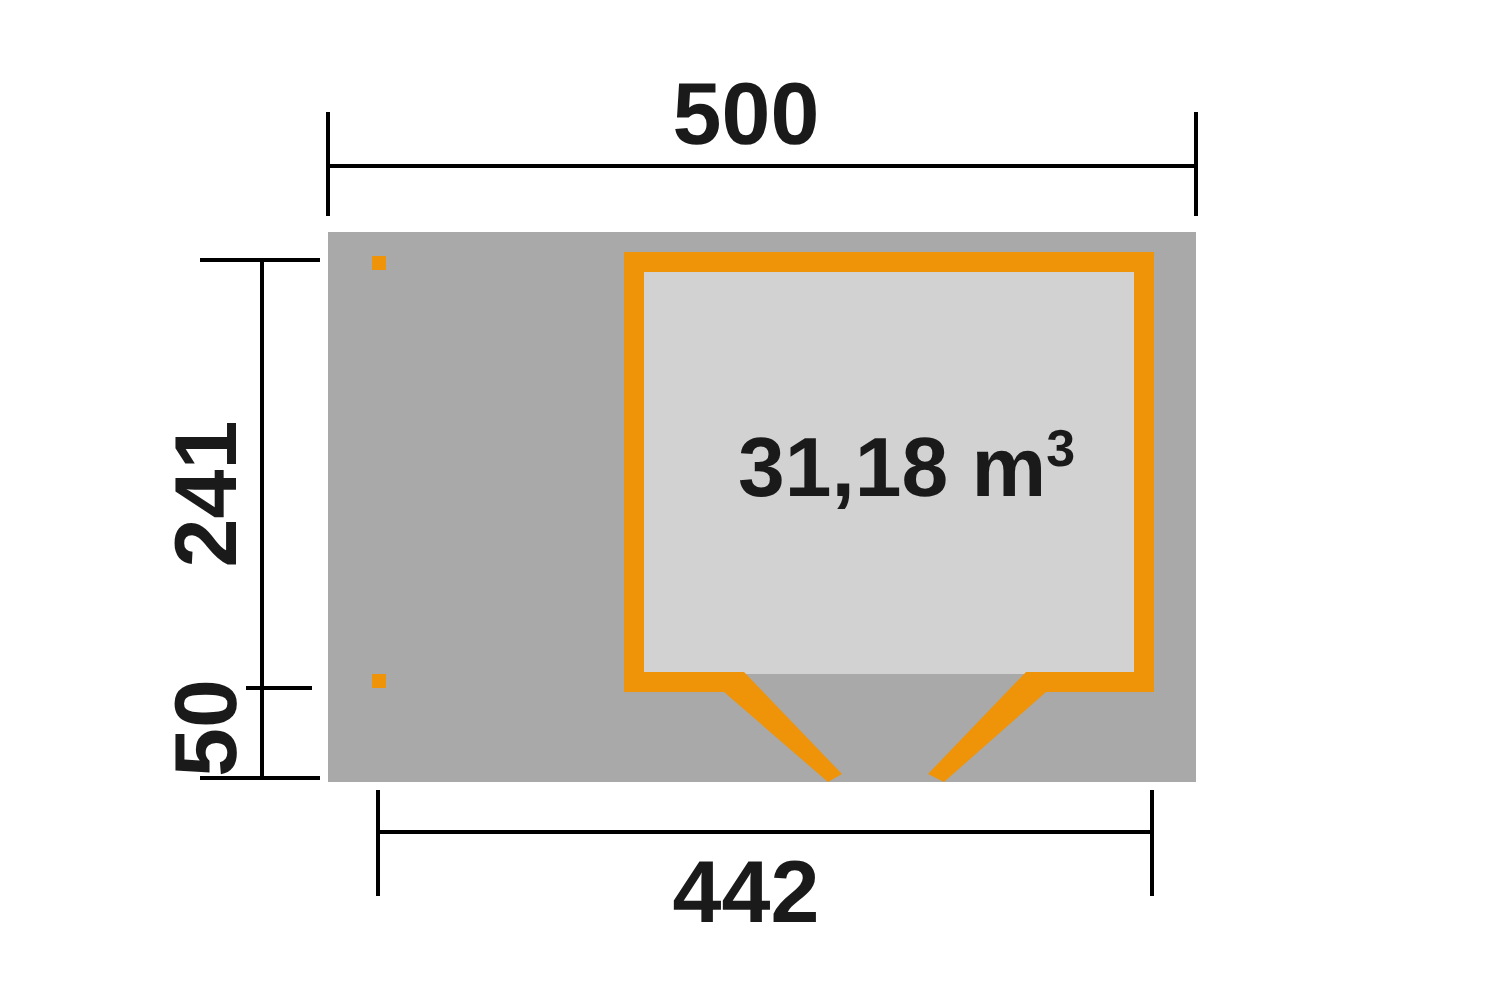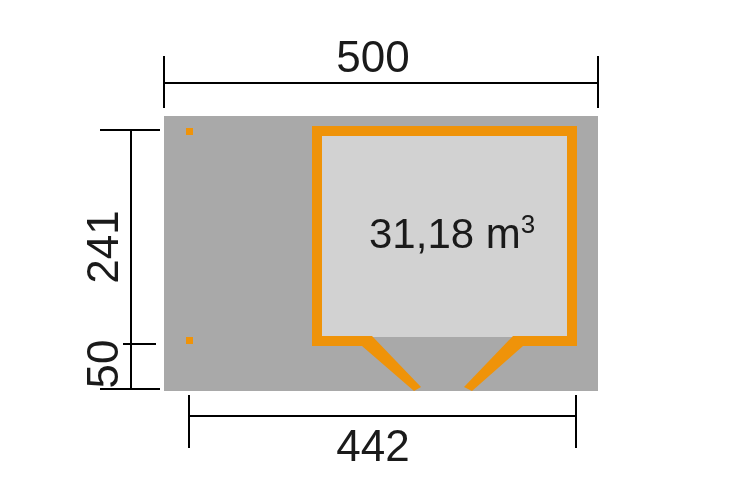--- a/index.html
+++ b/index.html
@@ -6,20 +6,21 @@
     margin: 0;
     padding: 0;
     background: #ffffff;
   }
   .stage {
     position: relative;
     width: 750px;
     height: 500px;
     background: #ffffff;
     overflow: hidden;
+    font-weight: bold;
   }
   svg { display: block; }
   .dline {
     stroke: #000000;
     stroke-width: 2;
     fill: none;
   }
   .dtxt {
     font-family: "Liberation Sans", sans-serif;
     font-size: 44px;

